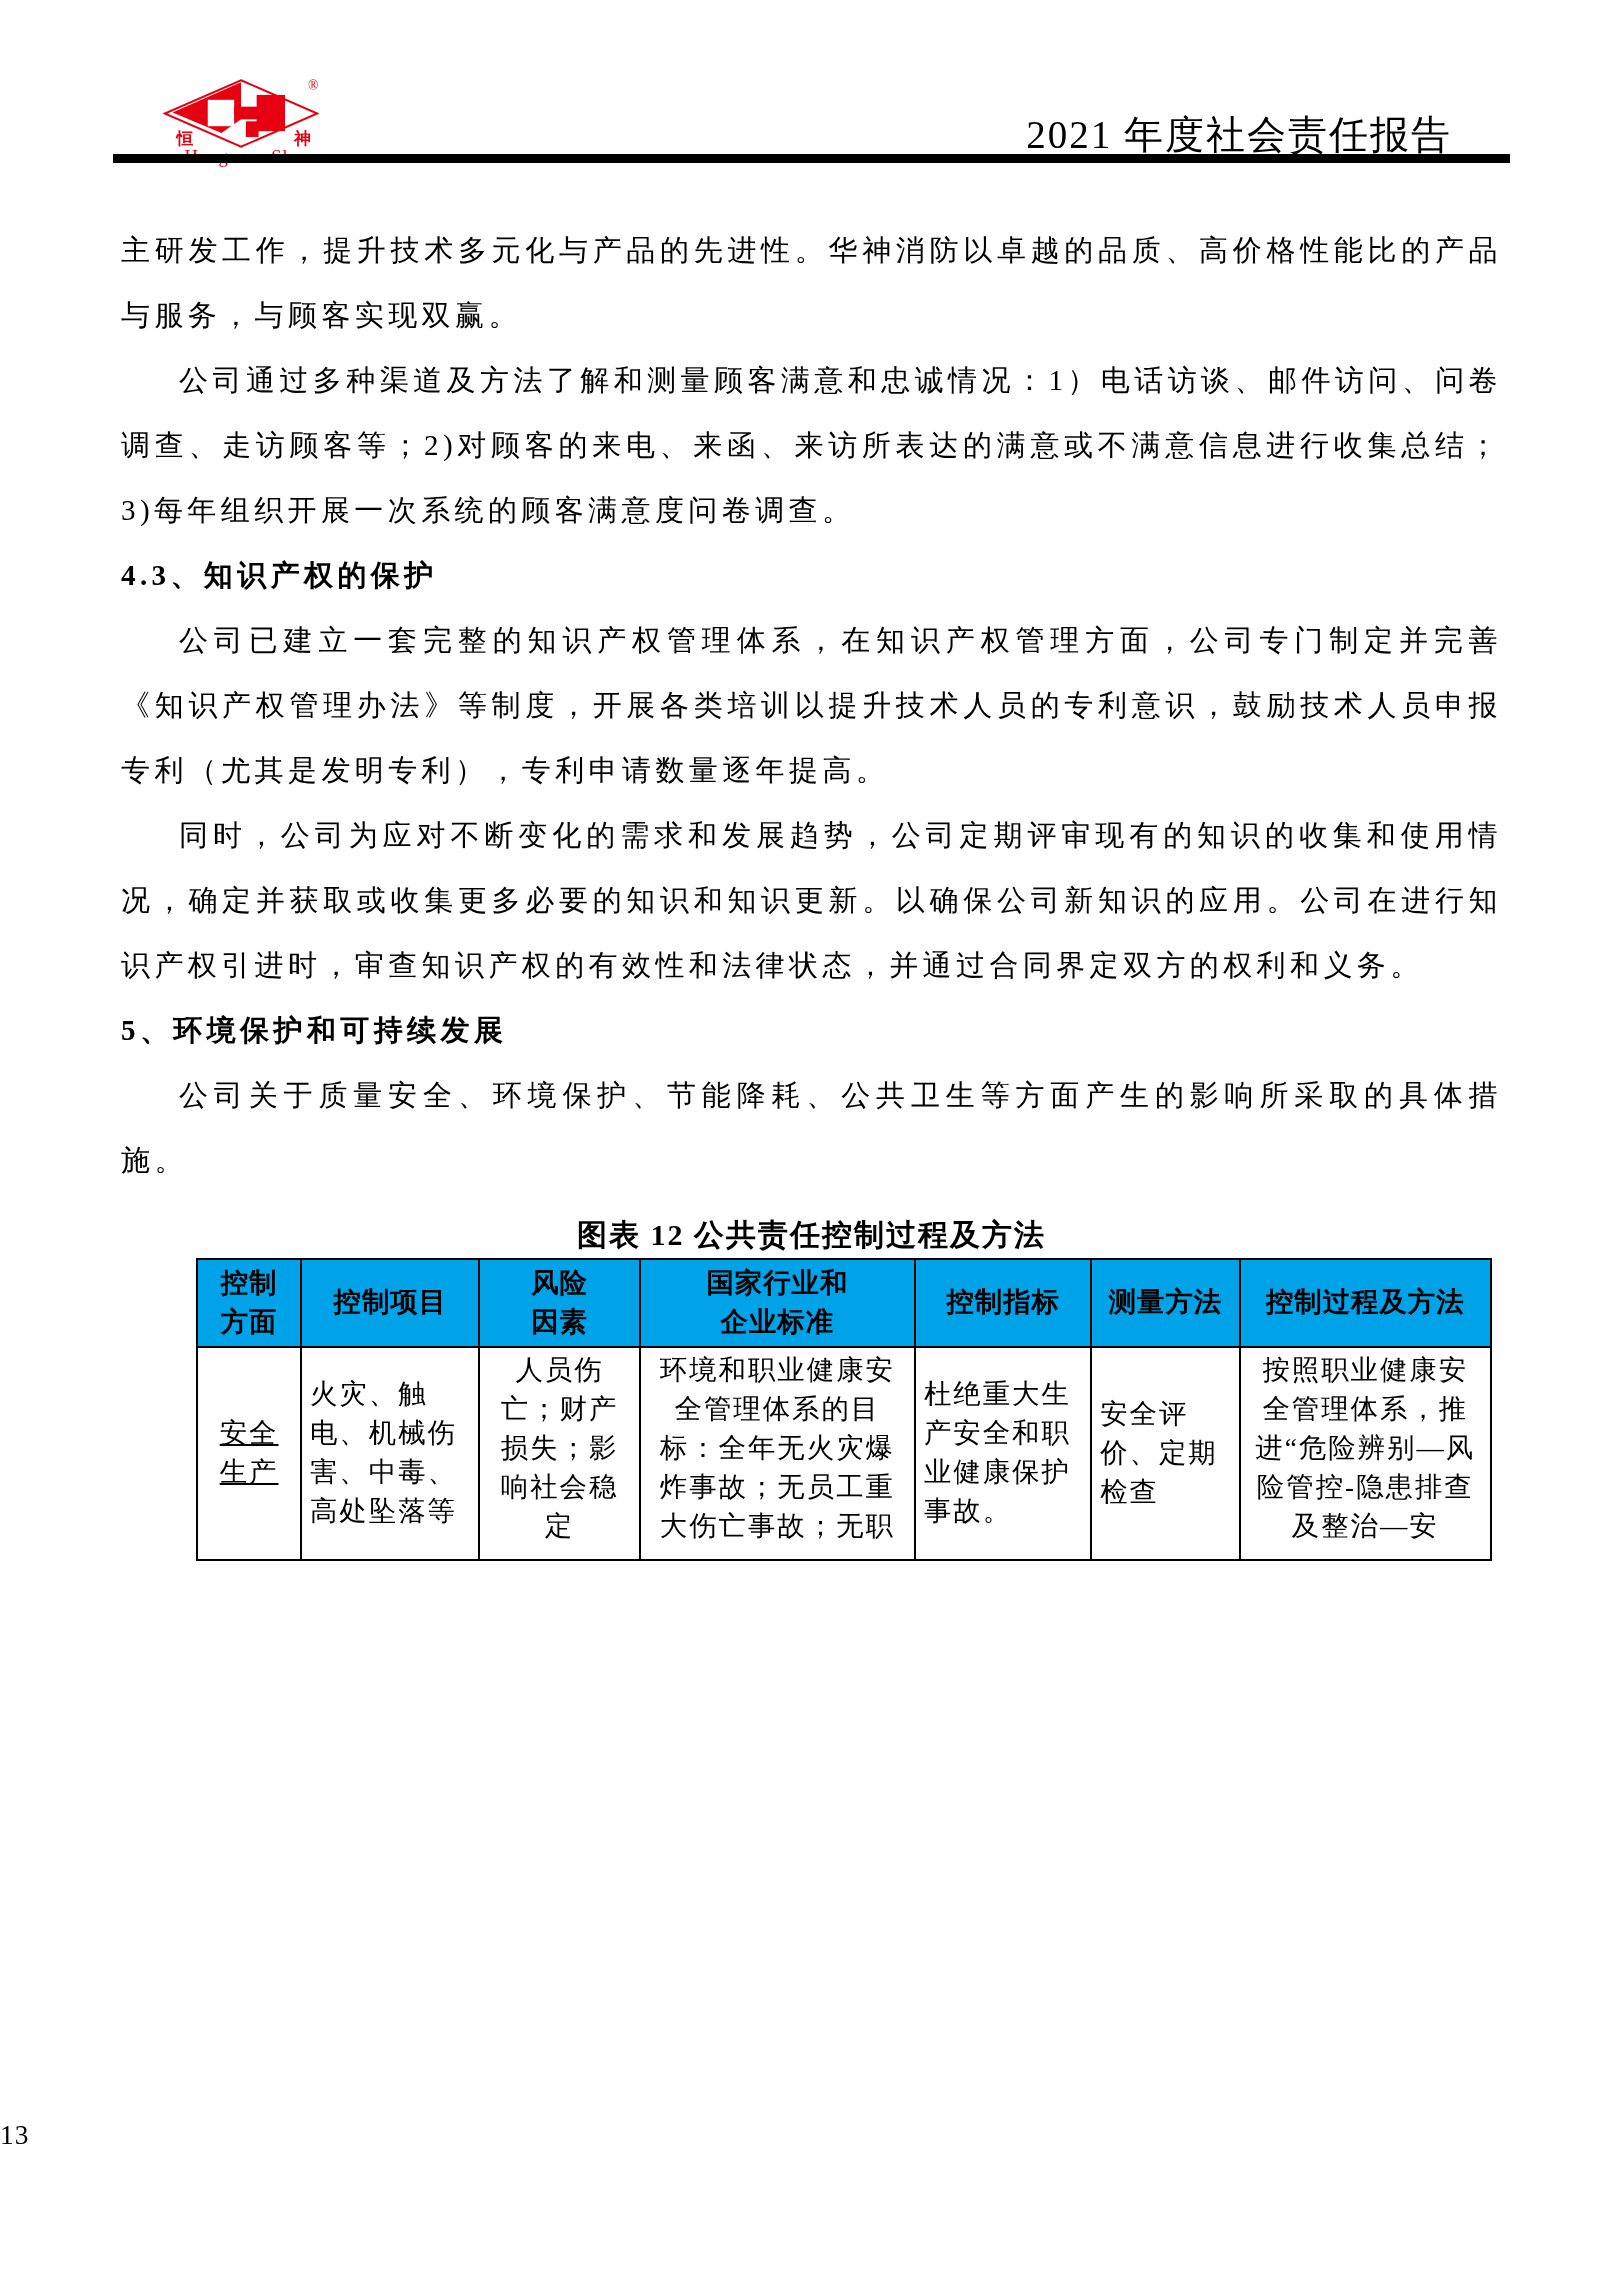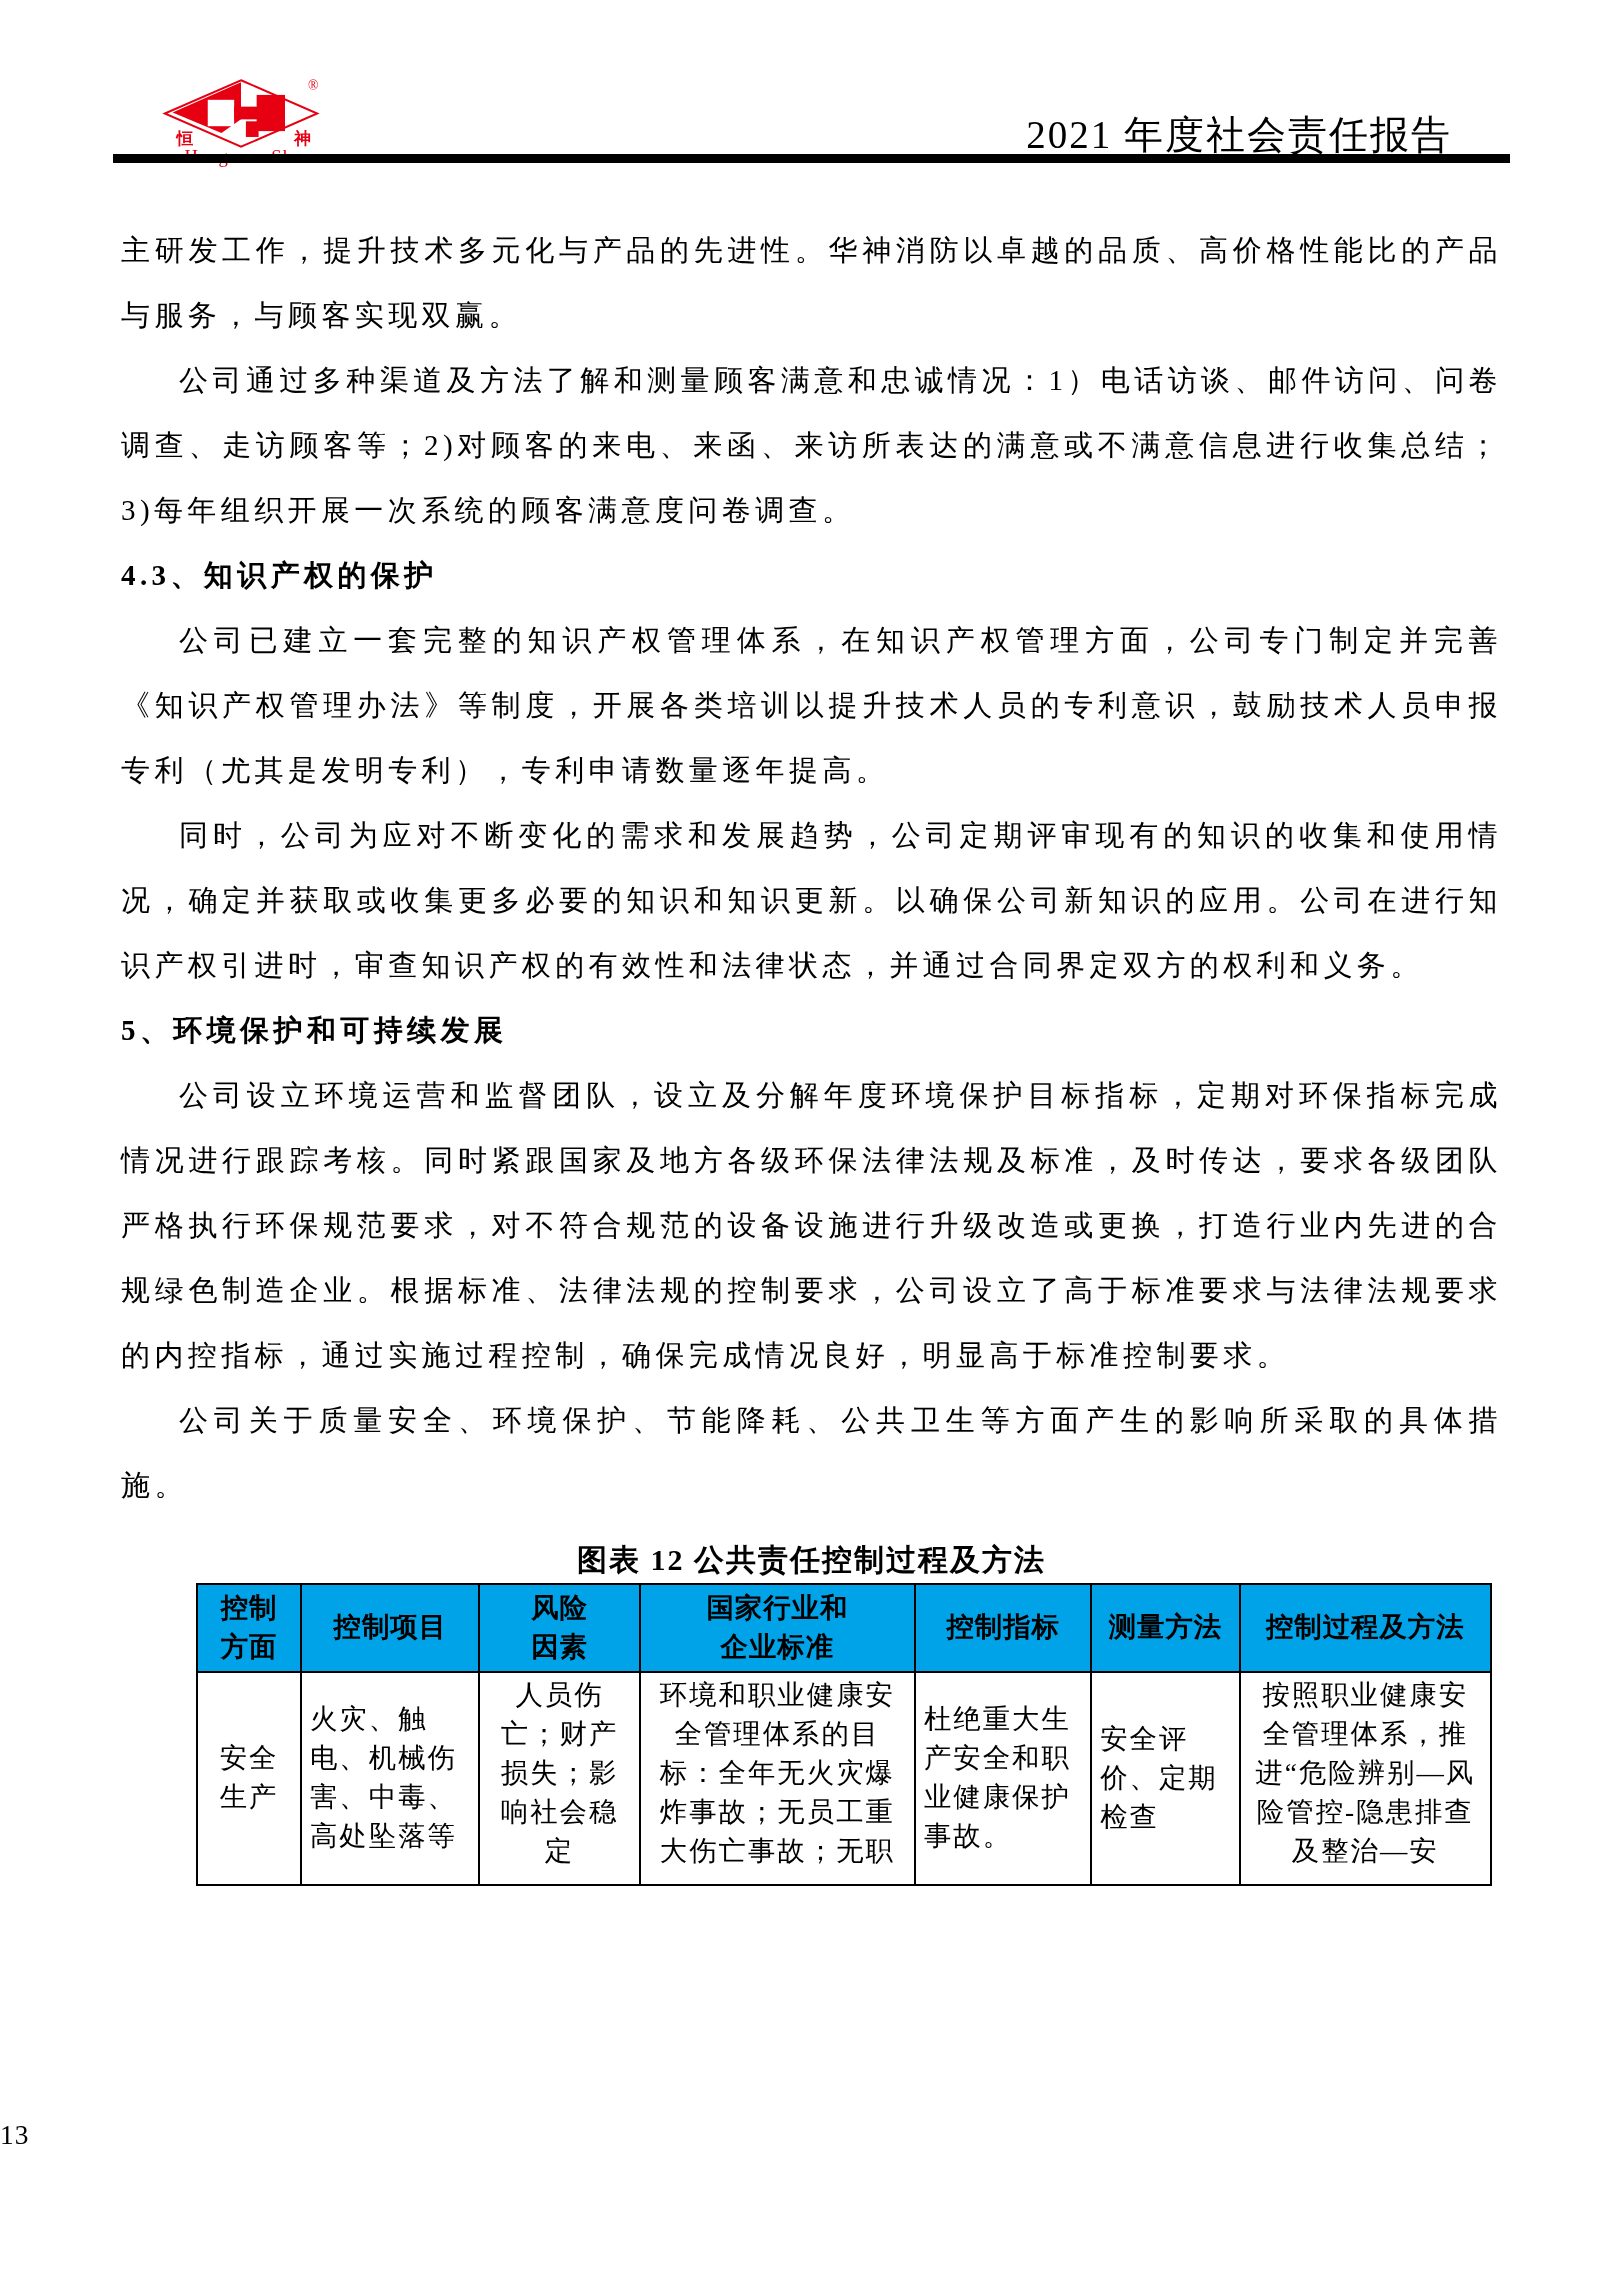--- a/index.html
+++ b/index.html
@@ -67,21 +67,21 @@
   }
   table.ctl td{
     border:2px solid #000;
     font-size:27.4px;line-height:39px;letter-spacing:2px;
     padding:3.9px 7.8px;height:204px;overflow:hidden;
   }
   table.ctl td .clip{max-height:200px;overflow:hidden;}
   td.vm{vertical-align:middle;text-align:center;}
   td.vm2{vertical-align:middle;text-align:left;}
   td.vt{vertical-align:top;text-align:center;}
-  td.c1pad{padding:0 18.6px;text-align:center;}
+  td.c1pad{padding:0 18.6px;text-align:center;text-decoration:underline;}
 
   
   .page-number{
     position:absolute;left:0;top:2120px;width:100%;
     text-align:left;font-size:27.4px;letter-spacing:1px;
   }
 </style>
 </head>
 <body>
 
@@ -105,21 +105,20 @@
   <div class="head-title">2021 年度社会责任报告</div>
   <div class="head-rule"></div>
 
   <div class="content">
     <p>主研发工作，提升技术多元化与产品的先进性。华神消防以卓越的品质、高价格性能比的产品与服务，与顾客实现双赢。</p>
     <p class="indent">公司通过多种渠道及方法了解和测量顾客满意和忠诚情况：1）电话访谈、邮件访问、问卷调查、走访顾客等；2)对顾客的来电、来函、来访所表达的满意或不满意信息进行收集总结；3)每年组织开展一次系统的顾客满意度问卷调查。</p>
     <p class="h-sub">4.3、知识产权的保护</p>
     <p class="indent">公司已建立一套完整的知识产权管理体系，在知识产权管理方面，公司专门制定并完善《知识产权管理办法》等制度，开展各类培训以提升技术人员的专利意识，鼓励技术人员申报专利（尤其是发明专利），专利申请数量逐年提高。</p>
     <p class="indent">同时，公司为应对不断变化的需求和发展趋势，公司定期评审现有的知识的收集和使用情况，确定并获取或收集更多必要的知识和知识更新。以确保公司新知识的应用。公司在进行知识产权引进时，审查知识产权的有效性和法律状态，并通过合同界定双方的权利和义务。</p>
     <p class="h-main">5、环境保护和可持续发展</p>
-    <p class="indent">公司设立环境运营和监督团队，设立及分解年度环境保护目标指标，定期对环保指标完成情况进行跟踪考核。同时紧跟国家及地方各级环保法律法规及标准，及时传达，要求各级团队严格执行环保规范要求，对不符合规范的设备设施进行升级改造或更换，打造行业内先进的合规绿色制造企业。根据标准、法律法规的控制要求，公司设立了高于标准要求与法律法规要求的内控指标，通过实施过程控制，确保完成情况良好，明显高于标准控制要求。</p>
     <p class="indent">公司关于质量安全、环境保护、节能降耗、公共卫生等方面产生的影响所采取的具体措施。</p>
 
     <div class="tbl-caption">图表 12 公共责任控制过程及方法</div>
 
     <table class="ctl">
       <colgroup>
         <col class="c1">
           <col class="c2">
           <col class="c3">
           <col class="c4">

